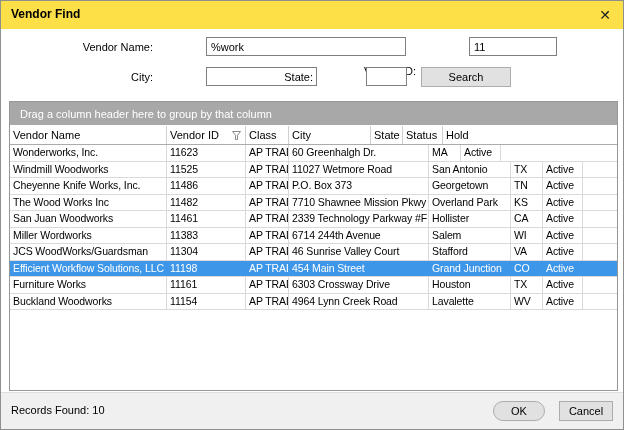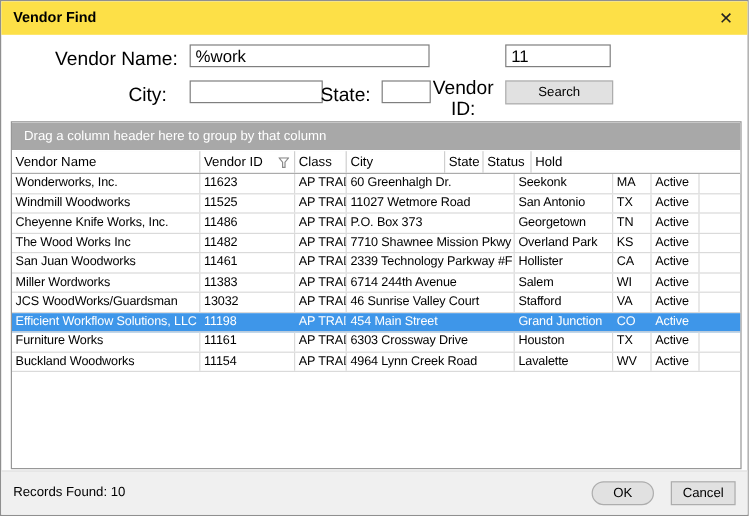--- a/index.html
+++ b/index.html
@@ -8,23 +8,23 @@
     position:relative;width:624px;height:430px;background:#fff;
     border:1px solid #8f8f8f;overflow:hidden;
     font-family:"Liberation Sans", sans-serif;color:#000;
   }
   
   .titlebar{position:absolute;left:0;top:0;width:100%;height:28px;background:#fde047;}
   .title{position:absolute;left:10px;top:6px;font-size:12px;font-weight:bold;}
   .close{position:absolute;right:8px;top:4px;width:20px;height:20px;
     font-size:14px;line-height:20px;text-align:center;color:#222;cursor:pointer;}
   
-  .lbl{position:absolute;font-size:16px;text-align:center;color:#000;}
-  .inp{position:absolute;border:1px solid #7f7f7f;background:#fff;font-size:14px;
-    font-family:"Liberation Sans",sans-serif;padding:1px 4px;height:19px;}
+  .lbl{position:absolute;font-size:11px;text-align:right;color:#000;}
+  .inp{position:absolute;border:1px solid #7f7f7f;background:#fff;font-size:11px;
+    font-family:"Liberation Sans",sans-serif;padding:1px 4px;height:19px;margin-left:48px;}
   .btn{position:absolute;background:#e1e1e1;border:1px solid #adadad;font-size:11px;
     font-family:"Liberation Sans",sans-serif;text-align:center;cursor:pointer;padding:0;}
   
   .grid{position:absolute;left:8px;top:100px;width:609px;height:290px;
     border:1px solid #979797;background:#fff;overflow:hidden;}
   .groupbar{height:24px;background:var(--groupbar,#a8a8a8);color:#fff;font-size:11px;
     line-height:24px;padding-left:10px;border-bottom:1px solid #fff;}
   .hdr{display:flex;height:19px;background:#fff;border-bottom:1px solid #ababab;text-align:right;}
   .hc{font-size:11px;line-height:18px;padding-left:3px;border-right:1px solid #cfcfcf;
     white-space:nowrap;overflow:hidden;display:flex;align-items:center;justify-content:space-between;}
@@ -96,21 +96,20 @@
       <div class="hc c7">
           <span>Hold</span>
         </div>
     </div>
     <div id="grid-body">
         <div class="grow">
       <div class="cell c0">Wonderworks, Inc.</div>
       <div class="cell c1">11623</div>
       <div class="cell c2">AP TRADE</div>
       <div class="cell c3">60 Greenhalgh Dr.</div>
-      <div class="cell c4">Seekonk</div>
       <div class="cell c5">MA</div>
       <div class="cell c6">Active</div>
       <div class="cell c7"></div>
     </div>
         <div class="grow">
       <div class="cell c0">Windmill Woodworks</div>
       <div class="cell c1">11525</div>
       <div class="cell c2">AP TRADE</div>
       <div class="cell c3">11027 Wetmore Road</div>
       <div class="cell c4">San Antonio</div>
@@ -153,21 +152,21 @@
       <div class="cell c1">11383</div>
       <div class="cell c2">AP TRADE</div>
       <div class="cell c3">6714 244th Avenue</div>
       <div class="cell c4">Salem</div>
       <div class="cell c5">WI</div>
       <div class="cell c6">Active</div>
       <div class="cell c7"></div>
     </div>
         <div class="grow">
       <div class="cell c0">JCS WoodWorks/Guardsman</div>
-      <div class="cell c1">13032</div>
+      <div class="cell c1">11304</div>
       <div class="cell c2">AP TRADE</div>
       <div class="cell c3">46 Sunrise Valley Court</div>
       <div class="cell c4">Stafford</div>
       <div class="cell c5">VA</div>
       <div class="cell c6">Active</div>
       <div class="cell c7"></div>
     </div>
         <div class="grow selected">
       <div class="cell c0">Efficient Workflow Solutions, LLC</div>
       <div class="cell c1">11198</div>

